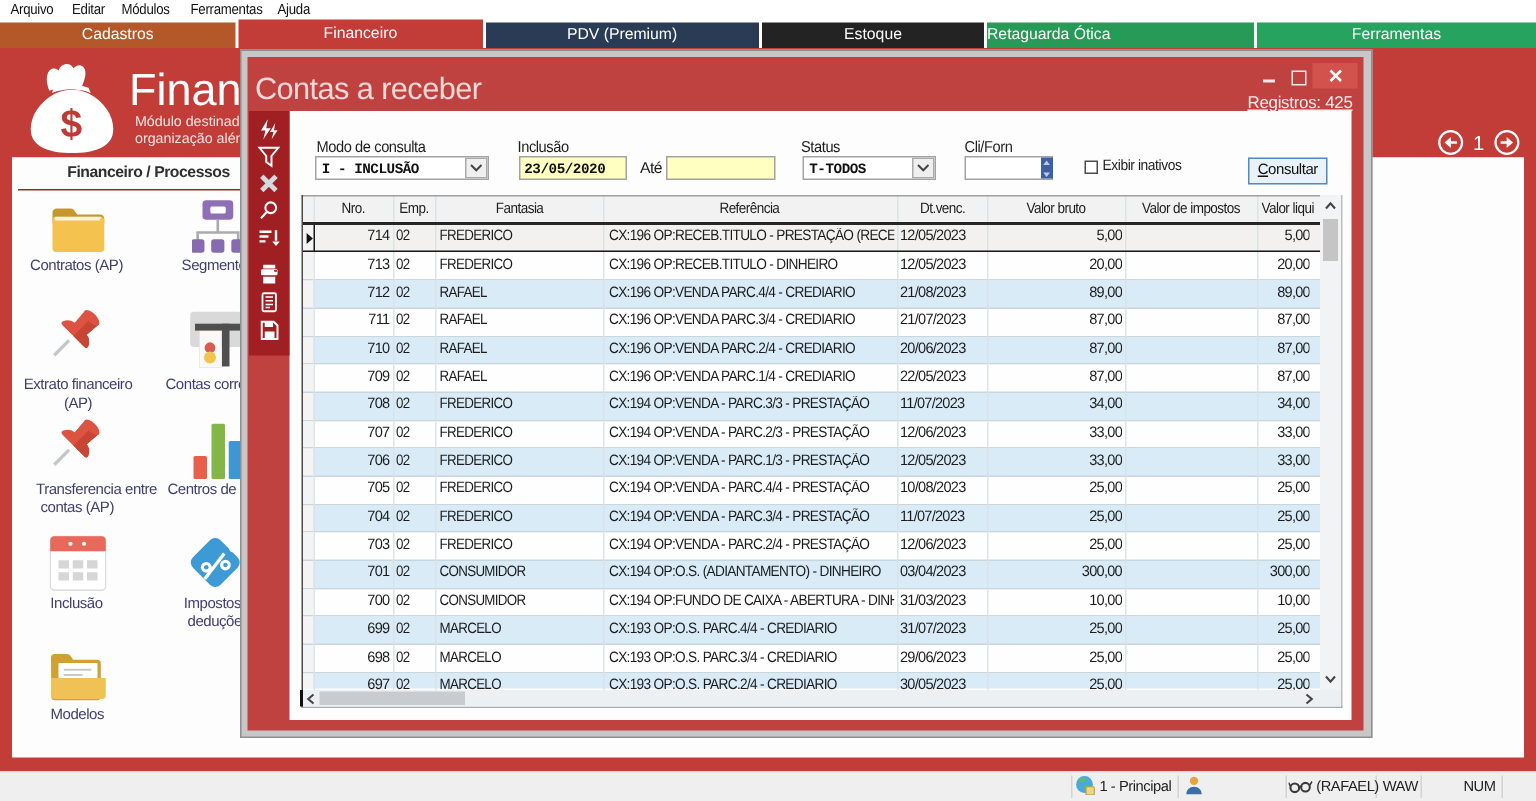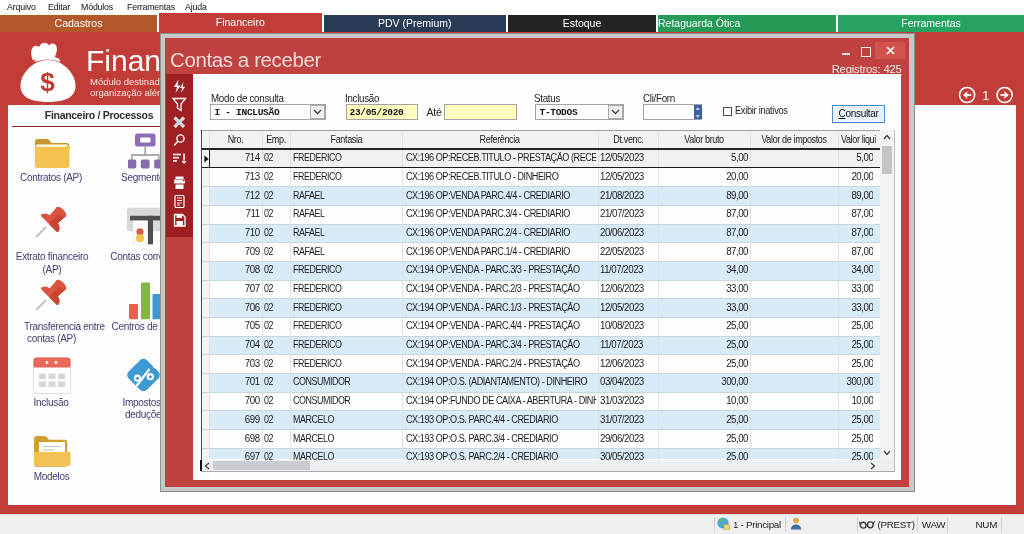--- a/index.html
+++ b/index.html
@@ -154,21 +154,21 @@
 <svg class="abs" style="left:790px;top:517px;" width="12" height="13" viewBox="0 0 12 13">
 <circle cx="6" cy="3.6" r="2.8" fill="#E8A33D"></circle>
 <path d="M0.8,12.5 q0.5,-5 5.2,-5 q4.7,0 5.2,5 z" fill="#3A6EA5"></path>
 </svg>
 <div class="abs t" style="left:806px;top:518.7px;width:60px;height:12px;font-size:9.5px;color:#222;letter-spacing:-0.45px;margin-top:17px;">DAVI.SOUZA</div>
 <svg class="abs" style="left:859px;top:519px;" width="16" height="10" viewBox="0 0 16 10">
 <circle cx="4.2" cy="6.2" r="2.9" fill="none" stroke="#3a3a3a" stroke-width="1.4"></circle>
 <circle cx="11.3" cy="5.8" r="2.9" fill="none" stroke="#3a3a3a" stroke-width="1.4"></circle>
 <path d="M6.9,6 q1.1,-1.3 2.1,-0.2 M1.4,5.2 L0,2.8 M14,4.6 L15.8,2" stroke="#3a3a3a" stroke-width="1.1" fill="none"></path>
 </svg>
-<div class="abs t" style="left:877.5px;top:518.7px;width:50px;height:12px;font-size:9.8px;color:#222;letter-spacing:-0.3px;">(PREST)</div>
+<div class="abs t" style="left:877.5px;top:518.7px;width:50px;height:12px;font-size:9.8px;color:#222;letter-spacing:-0.3px;">(RAFAEL)</div>
 <div class="abs t" style="left:921.8px;top:518.7px;width:40px;height:12px;font-size:9.8px;color:#222;letter-spacing:-0.3px;">WAW</div>
 <div class="abs t" style="left:975.6px;top:518.7px;width:40px;height:12px;font-size:9.8px;color:#222;letter-spacing:-0.3px;">NUM</div>
 <div class="abs " style="left:159.5px;top:33px;width:755px;height:458.5px;background:#C7C7C7;border:1px solid #8E8E8E;"></div>
 <div class="abs " style="left:164.5px;top:38px;width:744.5px;height:448.5px;background:#C04240;"></div>
 <div class="abs t" style="left:170px;top:48px;width:300px;height:26px;font-size:20.5px;color:#F2D8D6;letter-spacing:-0.4px;">Contas a receber</div>
 <div class="abs " style="left:841.5px;top:52.5px;width:8.5px;height:2px;background:#F5E8E8;"></div>
 <div class="abs " style="left:860.5px;top:46.5px;width:10.5px;height:10.5px;border:1.6px solid #F5E8E8;"></div>
 <div class="abs " style="left:875px;top:41.5px;width:30px;height:17.5px;background:#D2524E;"></div>
 <svg class="abs" style="left:885.5px;top:45.5px;" width="9" height="9" viewBox="0 0 9 9">
 <path d="M1,1 L8,8 M8,1 L1,8" stroke="#fff" stroke-width="1.7"></path>

